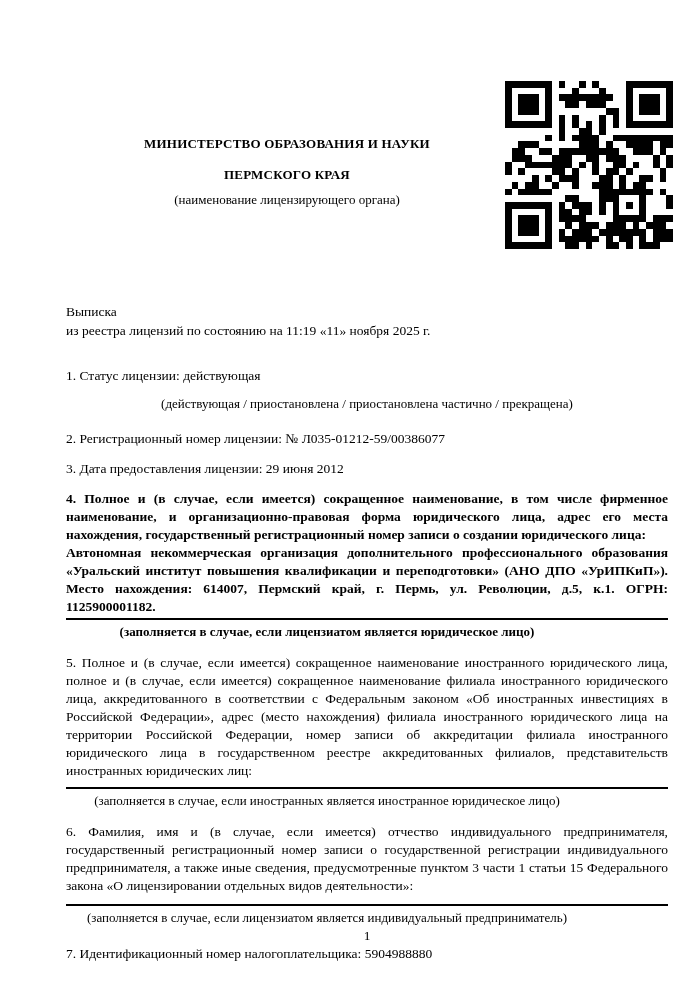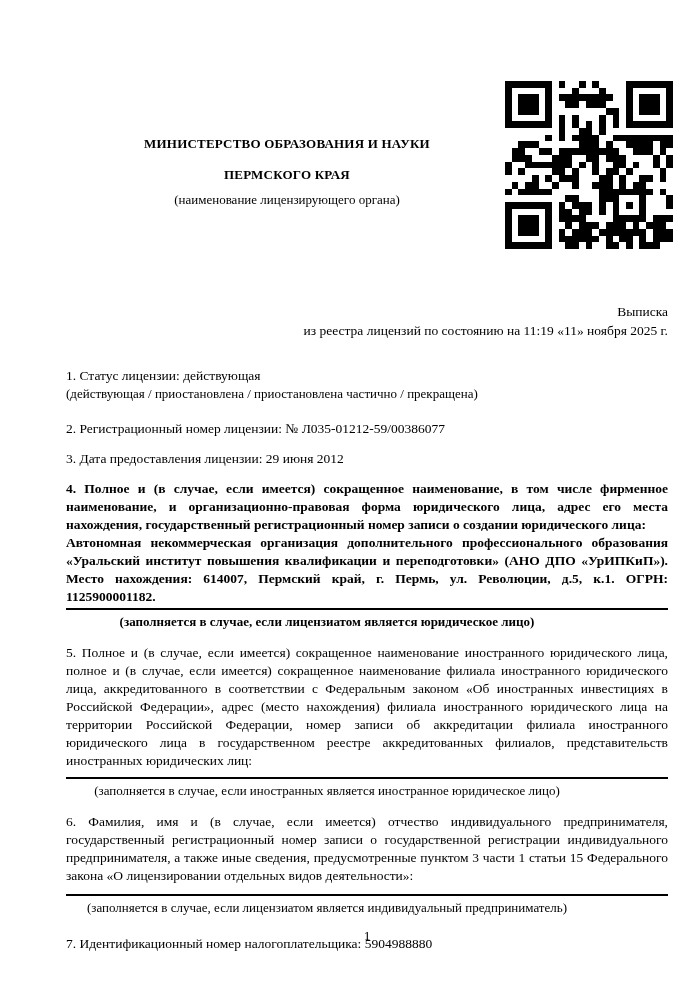--- a/index.html
+++ b/index.html
@@ -36,26 +36,26 @@
   }
   .header .small-note { margin-top:3px; }
   .content {
     margin-left:66px;
     margin-right:32px;
     font-size:13.5px;
     line-height:18px;
   }
   .doc-title {
     margin-top:96px;
-    text-align:right;
+    text-align:left;
     line-height:19px;
   }
   .para { text-align:justify; }
   .item-1 { margin-top:27px; }
-  .item-1 .small-note { margin-top:2px; }
+  .item-1 .small-note { margin-top:12px; text-align:center; }
   .item-2 { margin-top:20px; }
   .item-3 { margin-top:12px; }
   .item-4 { margin-top:12px;font-weight:bold; }
   .item-5 { margin-top:16px; }
   .item-6 { margin-top:16px; }
   .item-7 { margin-top:21px; }
   .rule {
     border:none;
     border-top:2px solid #000;
     height:0;

